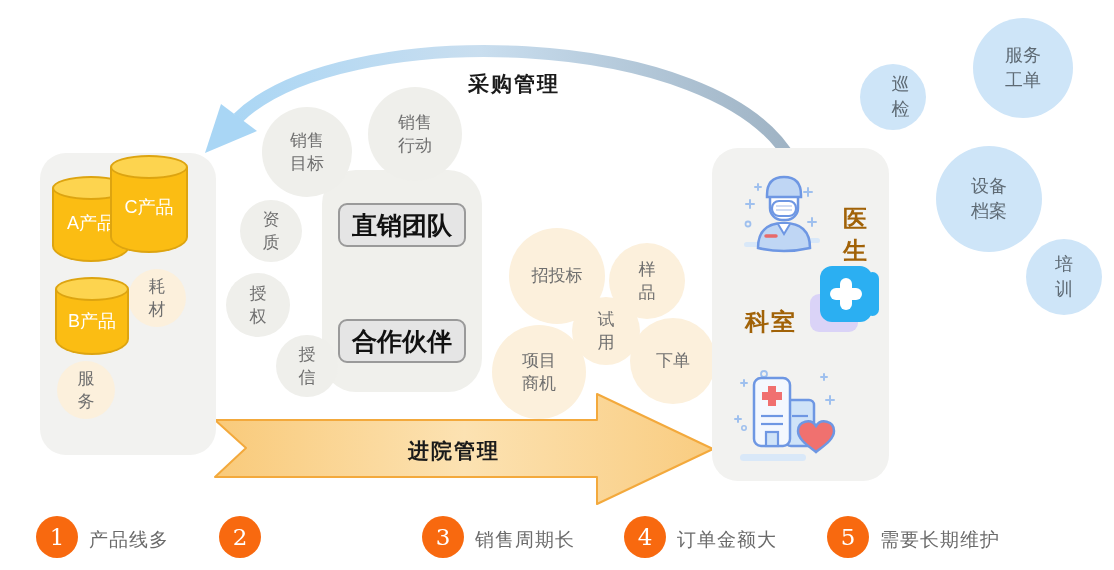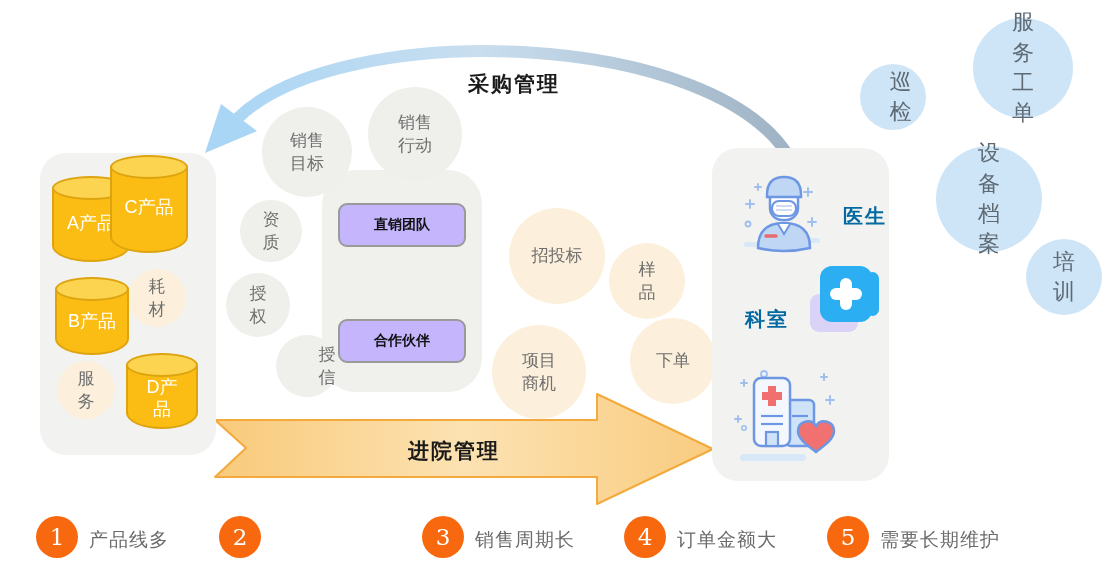--- a/index.html
+++ b/index.html
@@ -7,38 +7,38 @@
          font-family:"Liberation Sans","DejaVu Sans",sans-serif;}
   .abs{position:absolute;}
   
   .panel{position:absolute;background:#F2F2F0;border-radius:26px;}
   
   .bub{position:absolute;border-radius:50%;display:flex;align-items:center;justify-content:center;
        text-align:center;color:#6F6F6F;font-size:17px;line-height:1.38;}
   .bub span{display:block;}
   .bub-gray{background:#EFEFEB;}
   .bub-cream{background:#FCF0DC;}
-  .bub-blue{background:#CEE5F8;color:#5E6A74;font-size:22px;}
+  .bub-blue{background:#CEE5F8;color:#5E6A74;font-size:18px;}
   
   .cyl{position:absolute;}
   .cyl .cyl-top{position:absolute;left:0;right:0;top:0;height:24px;background:#FDD44F;
       border:2px solid #DDA410;border-radius:50%;box-sizing:border-box;}
   .cyl .cyl-body{position:absolute;left:0;right:0;top:12px;bottom:0;background:#FBBD13;
       border:2px solid #DDA410;border-top:none;box-sizing:border-box;
       border-radius:0 0 50% 50%/0 0 16px 16px;}
   .cyl .cyl-label{position:absolute;left:0;right:0;top:42%;display:flex;justify-content:center;
       color:#fff;font-size:18px;line-height:1.25;text-align:center;}
   
-  .channel-box{position:absolute;left:16px;width:124px;height:40px;background:#c4b5fd;
+  .channel-box{position:absolute;left:16px;width:124px;height:40px;background:#e5e5e5;
       border:2px solid #9A9A9A;border-radius:9px;display:flex;align-items:center;justify-content:center;
-      font-size:14px;font-weight:bold;color:#111;}
+      font-size:25px;font-weight:bold;color:#111;}
   
   .flow-label{position:absolute;font-size:21px;font-weight:bold;color:#1a1a1a;letter-spacing:2px;}
   
-  .hp-label{position:absolute;font-size:20px;font-weight:bold;color:#0369a1;letter-spacing:2px;}
+  .hp-label{position:absolute;font-size:24px;font-weight:bold;color:#a16207;letter-spacing:2px;}
   
   .pt-badge{position:absolute;width:42px;height:42px;border-radius:50%;background:#F8690F;
       display:flex;align-items:center;justify-content:center;color:#fff;font-size:23px;
       font-family:"DejaVu Serif","Liberation Serif",serif;}
   .pt-label{position:absolute;font-size:19px;color:#6B6B6B;letter-spacing:1px;}
 </style>
 </head>
 <body>
 
 <div id="stage">
@@ -92,55 +92,51 @@
     <div class="cyl" style="left:15px;top:124px;width:74px;height:78px;">
       <div class="cyl-body"></div>
       <div class="cyl-top"></div>
       <div class="cyl-label">B产品</div>
     </div>
 
     <div class="bub bub-cream" style="left:17px;top:208px;width:58px;height:58px;">
       <span style="width:22px;">服务</span>
     </div>
 
-    <div class="cyl" style="left:86px;top:200px;width:72px;height:76px;">
-      <div class="cyl-body"></div>
-      <div class="cyl-top"></div>
-      <div class="cyl-label" style="top:30%;">
-          <span style="width:44px;">D产品</span>
-        </div>
-    </div>
   </div>
 
   <div class="abs" style="left:322px;top:170px;width:160px;height:222px;background:#F0F0EC;border-radius:34px;"></div>
 
   <div class="bub bub-gray" style="left:262px;top:107px;width:90px;height:90px;">
     <span style="width:40px;">销售目标</span>
   </div>
   <div class="bub bub-gray" style="left:368px;top:87px;width:94px;height:94px;">
     <span style="width:40px;">销售行动</span>
   </div>
   <div class="bub bub-gray" style="left:240px;top:200px;width:62px;height:62px;">
     <span style="width:22px;">资质</span>
   </div>
   <div class="bub bub-gray" style="left:226px;top:273px;width:64px;height:64px;">
     <span style="width:22px;">授权</span>
   </div>
-  <div class="bub bub-gray" style="left:276px;top:335px;width:62px;height:62px;justify-content:flex-end;">
+  <div class="bub bub-gray" style="left:276px;top:335px;width:62px;height:62px;">
     <span style="width:22px;">授信</span>
   </div>
 
   <div class="channel-box" style="left:338px;top:203px;">直销团队</div>
   <div class="channel-box" style="left:338px;top:319px;">合作伙伴</div>
 
-  <div class="bub bub-cream" style="left:509px;top:208px;width:96px;height:96px;">
+  <div class="bub bub-cream" style="left:509px;top:228px;width:96px;height:96px;">
     <span style="width:56px;">招投标</span>
   </div>
   <div class="bub bub-cream" style="left:609px;top:243px;width:76px;height:76px;">
     <span style="width:22px;">样品</span>
+  </div>
+  <div class="bub bub-cream" style="left:572px;top:297px;width:68px;height:68px;">
+    <span style="width:22px;">试用</span>
   </div>
   <div class="bub bub-cream" style="left:492px;top:325px;width:94px;height:94px;">
     <span style="width:40px;">项目商机</span>
   </div>
   <div class="bub bub-cream" style="left:630px;top:318px;width:86px;height:86px;">
     <span style="width:44px;">下单</span>
   </div>
 
   <div class="panel" style="left:712px;top:148px;width:177px;height:333px;">
 

